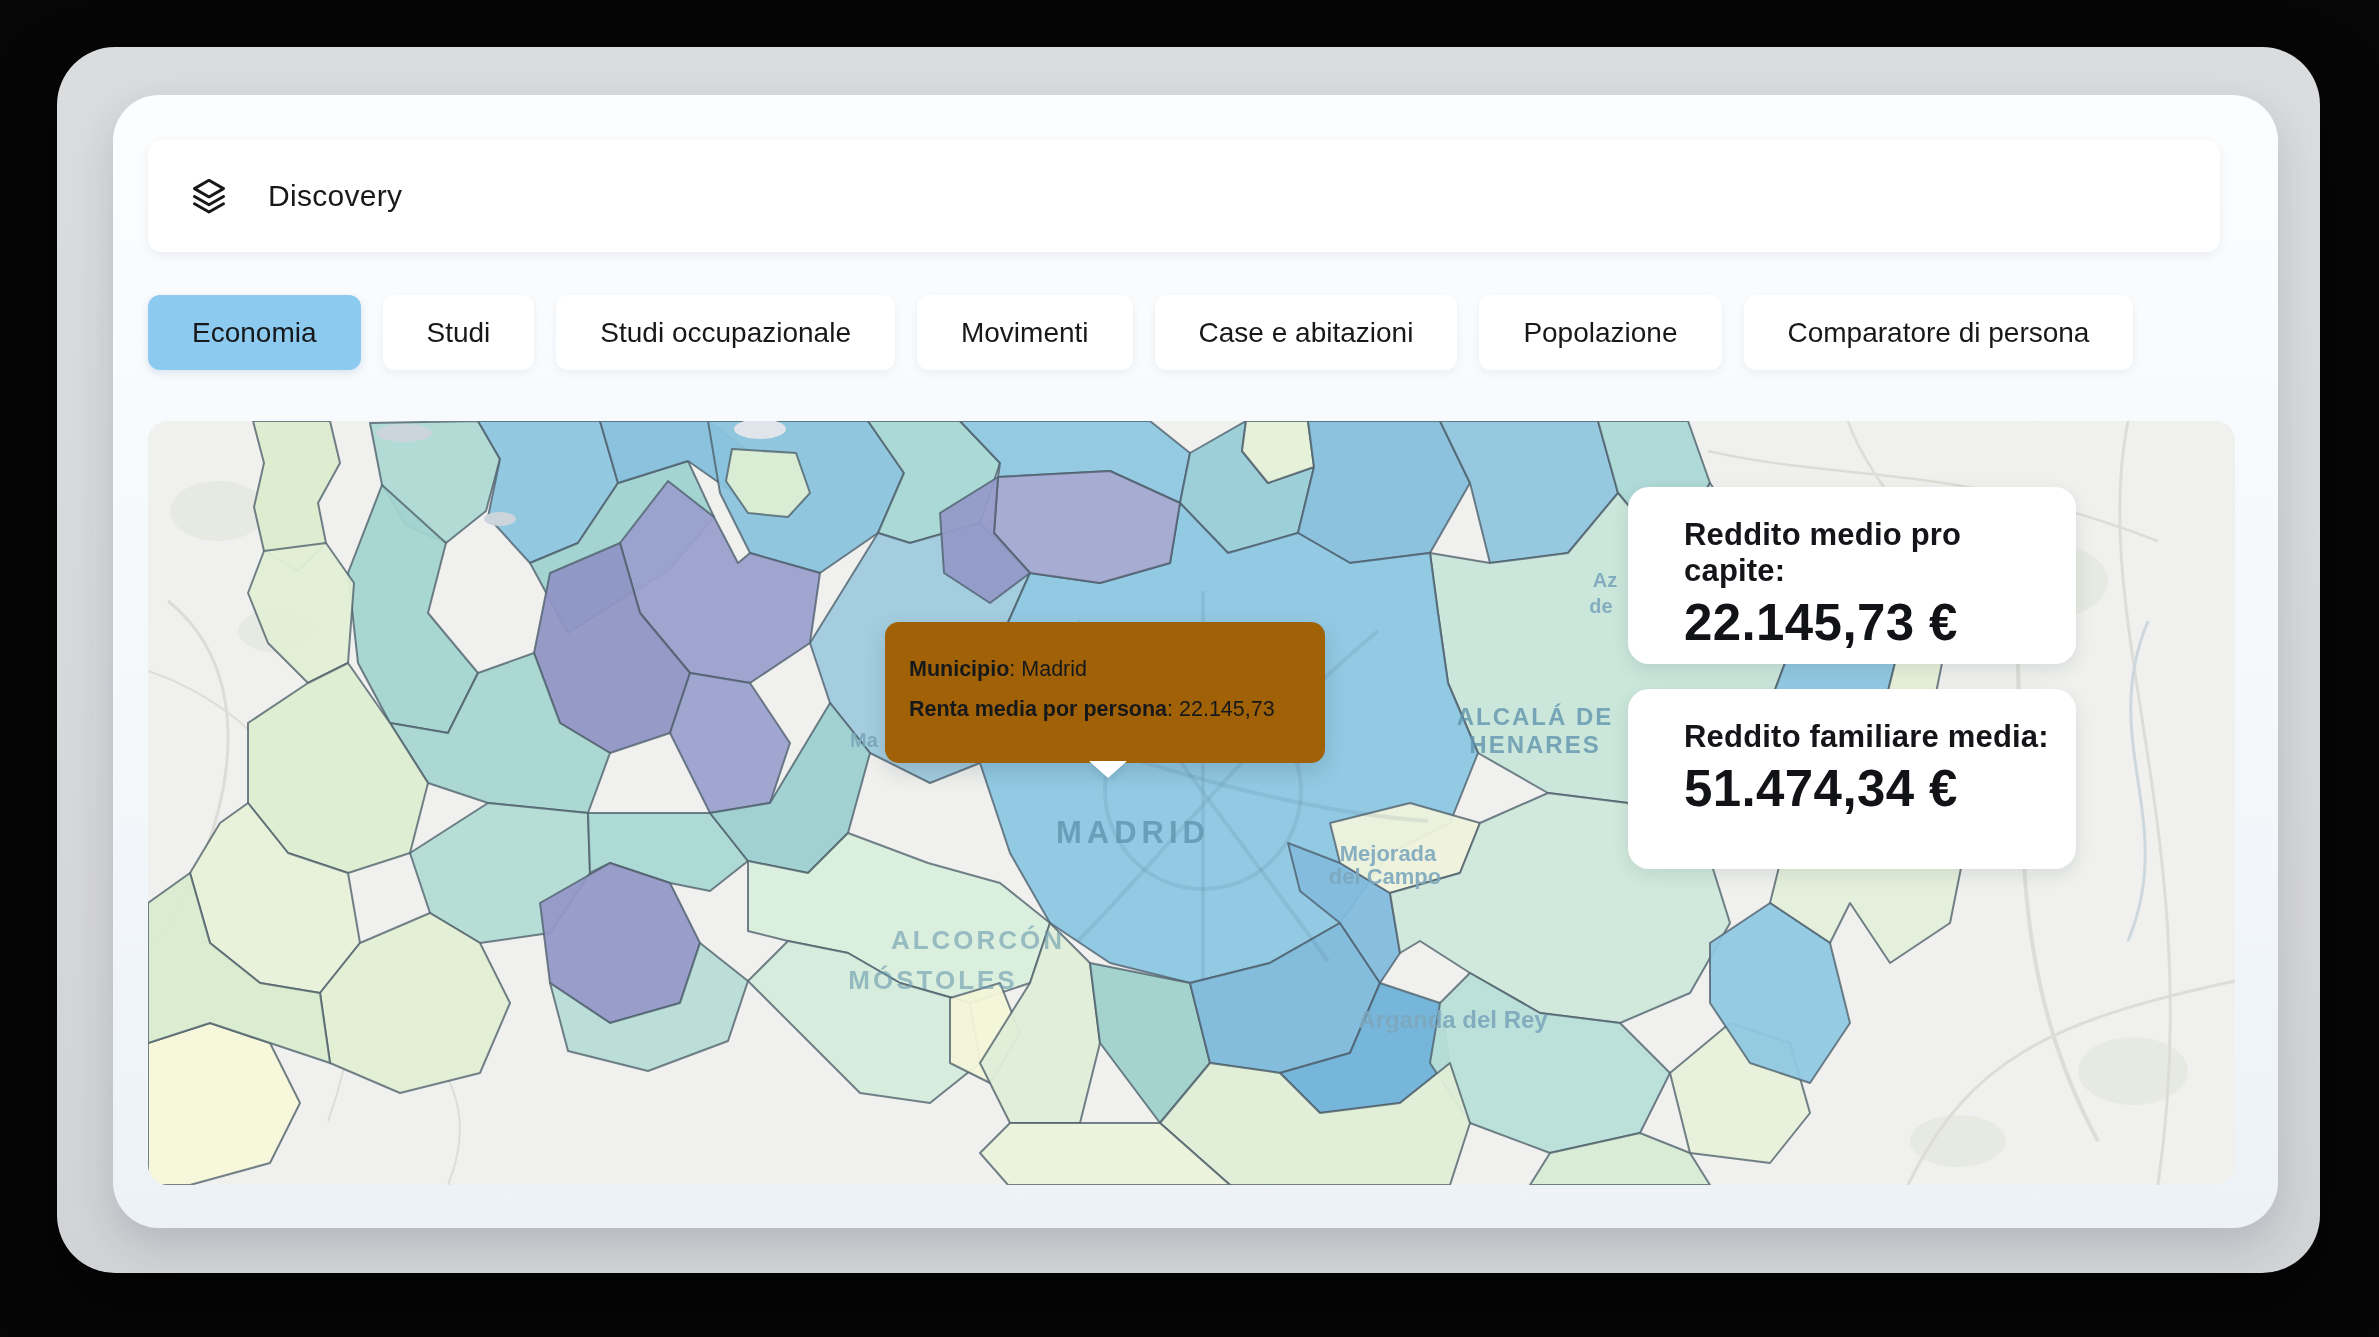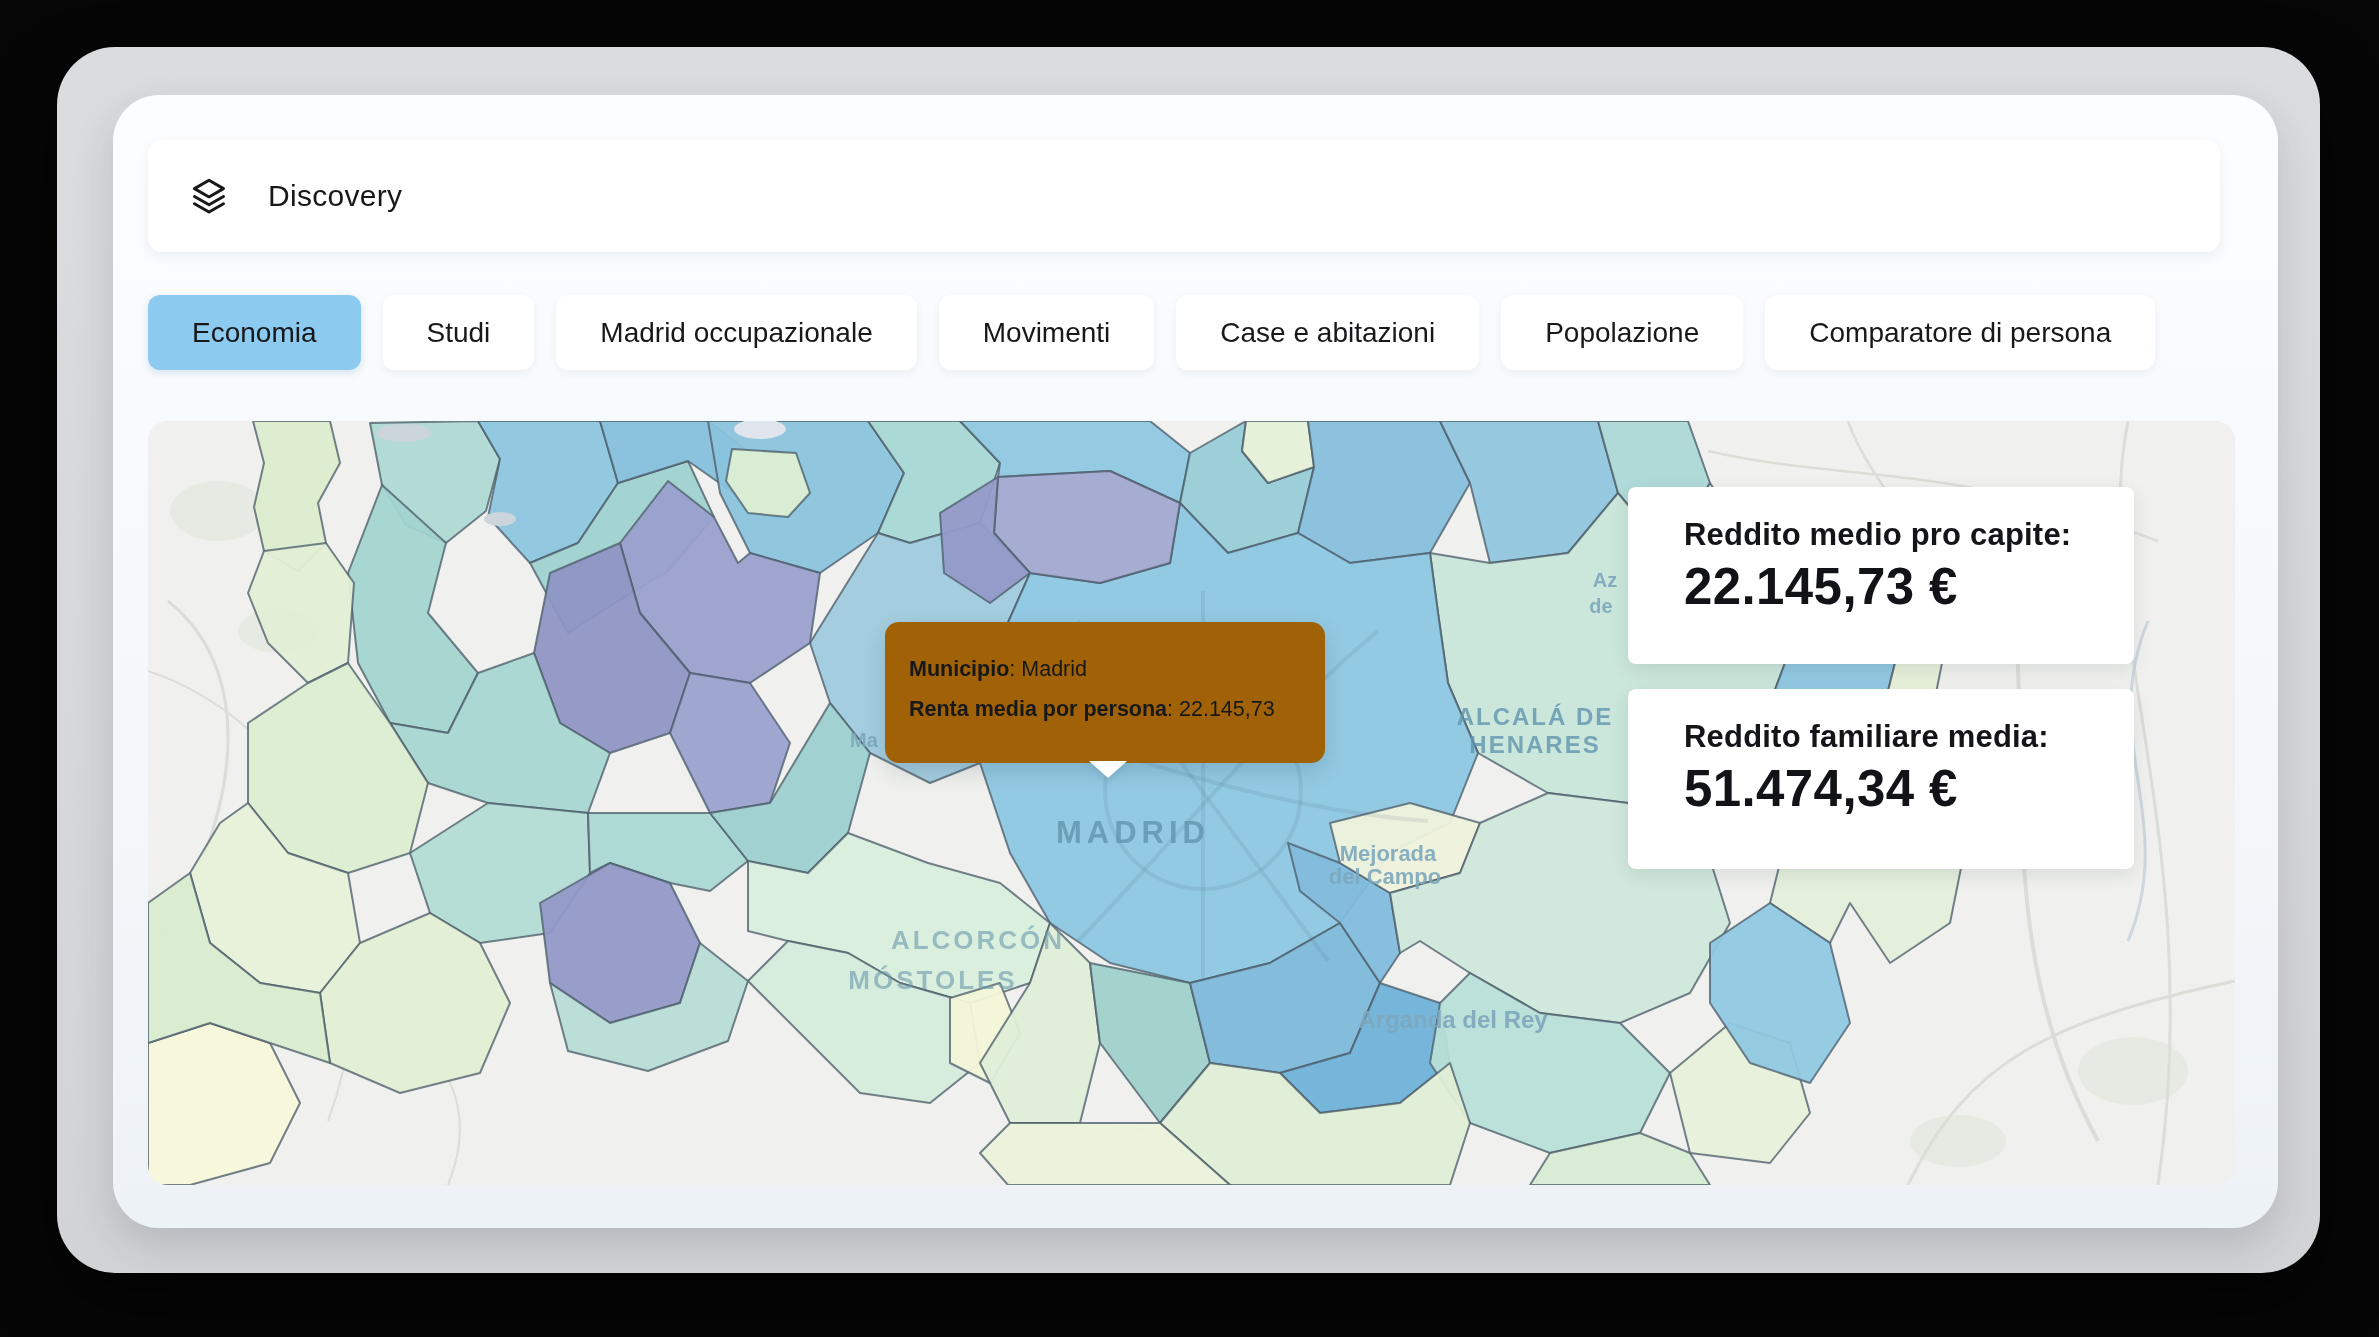--- a/index.html
+++ b/index.html
@@ -54,22 +54,22 @@
     font-size:21.5px;color:#17181a;line-height:40px;
   }
   .tooltip:after{
     content:"";position:absolute;left:204px;bottom:-15px;width:0;height:0;
     border-left:19px solid transparent;border-right:19px solid transparent;
     border-top:17px solid #ffffff;
     filter:drop-shadow(0 4px 3px rgba(20,40,60,.10));
   }
   .tooltip b{font-weight:700;}
   .stat-card{
-    position:absolute;left:1480px;width:506px;
-    background:#ffffff;border-radius:8px;
+    position:absolute;left:1480px;width:448px;
+    background:#ffffff;border-radius:21px;
     box-shadow:0 6px 18px rgba(20,40,60,.10);
     padding:30px 20px 0 56px;box-sizing:border-box;z-index:4;
   }
   .stat-card.card-1{top:66px;height:177px;}
   .stat-card.card-2{top:268px;height:180px;}
   .stat-label{font-size:31px;font-weight:700;color:#141518;letter-spacing:.2px;}
   .stat-value{font-size:51px;font-weight:600;color:#121316;margin-top:4px;letter-spacing:.4px;}
   text.city{font-family:"Liberation Sans",sans-serif;font-weight:700;text-anchor:middle;}
   text.city-big{fill:#5e94ad;opacity:.78;}
   text.city-mid{fill:#6d9cae;opacity:.62;}
@@ -88,21 +88,21 @@
           <path d="M4 17.4 L17 24.8 L30 17.4"></path>
           <path d="M4 24 L17 31.4 L30 24"></path>
         </g>
       </svg>
       <div class="header-title">Discovery</div>
     </div>
 
     <nav class="tabs">
       <button class="tab tab--active">Economia</button>
       <button class="tab">Studi</button>
-      <button class="tab">Madrid occupazionale</button>
+      <button class="tab">Studi occupazionale</button>
       <button class="tab">Movimenti</button>
       <button class="tab">Case e abitazioni</button>
       <button class="tab">Popolazione</button>
       <button class="tab">Comparatore di persona</button>
     </nav>
 
     <div class="map">
       <svg width="2087" height="764" viewBox="0 0 2087 764">
 
         <rect x="0" y="0" width="2087" height="764" fill="#f0f1ee"></rect>

